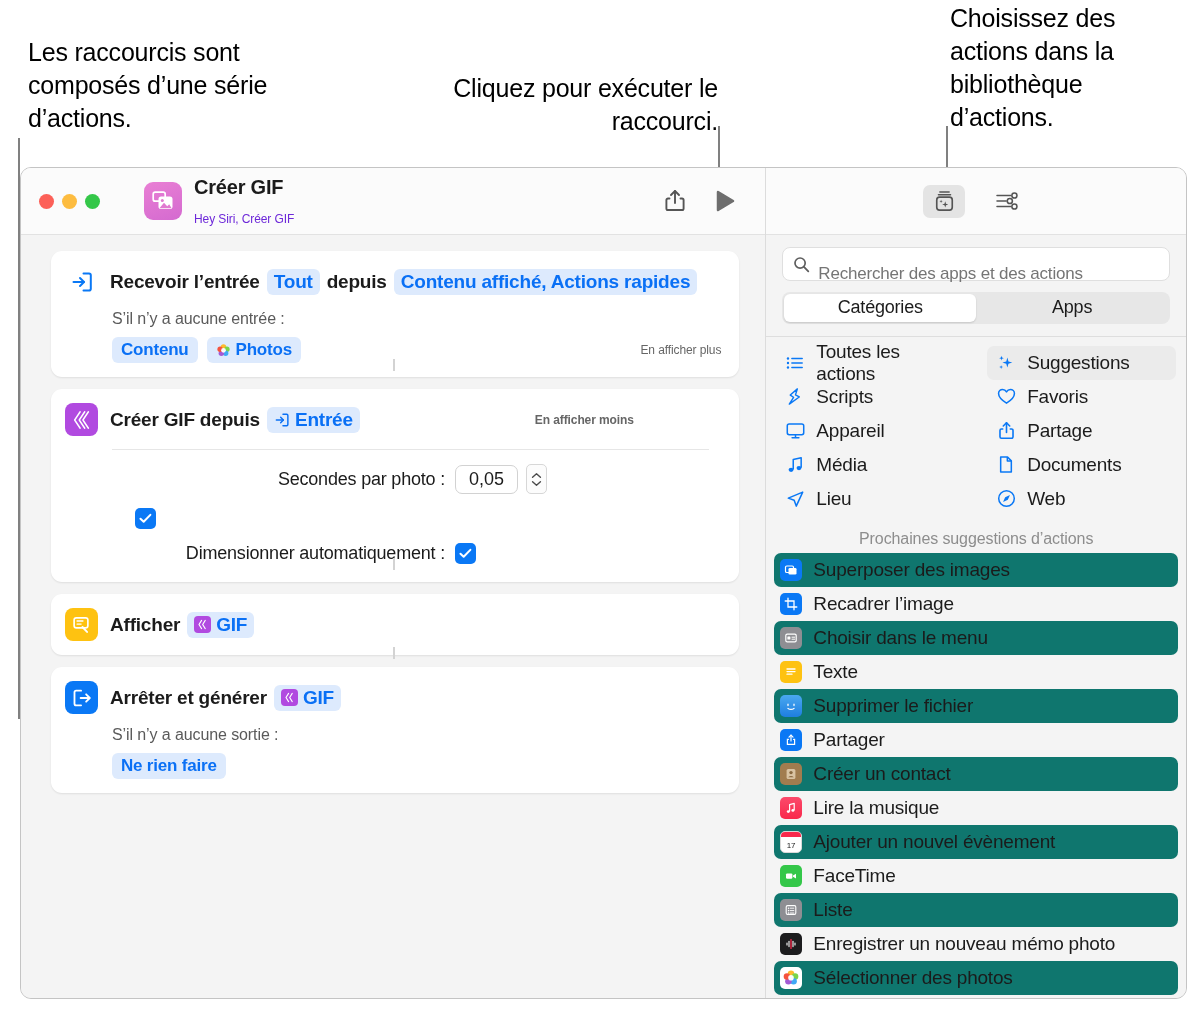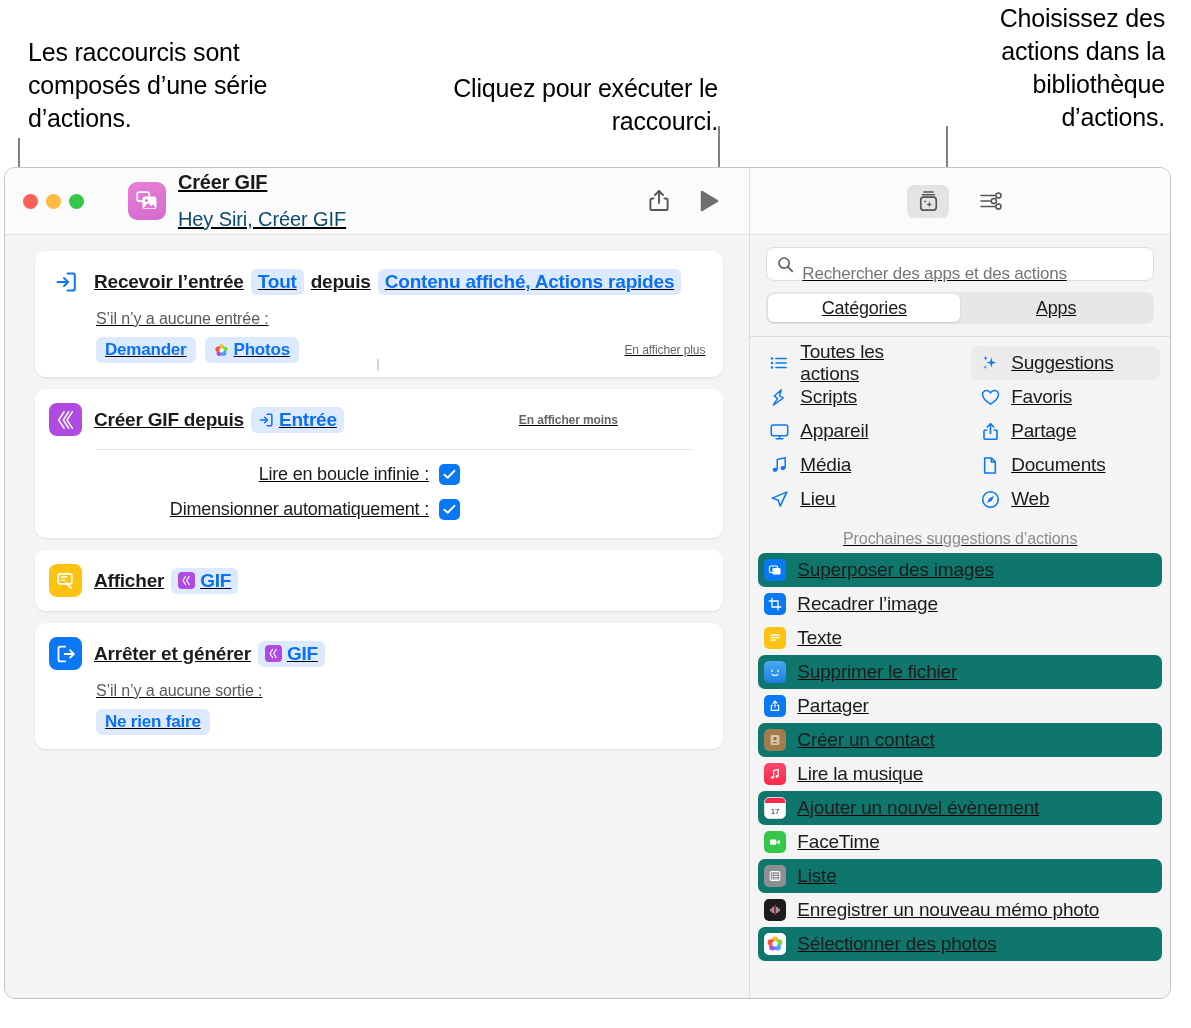--- a/index.html
+++ b/index.html
@@ -14,37 +14,36 @@
   
   .callout {
     position: absolute;
     font-size: 25px;
     line-height: 33px;
     color: #000;
     letter-spacing: -0.2px;
   }
   #callout-left  { left: 28px;  top: 36px;  width: 330px; text-align: left; }
   #callout-mid   { left: 418px; top: 72px;  width: 300px; text-align: right; }
-  #callout-right { left: 950px; top: 2px;   width: 215px; text-align: right; }
+  #callout-right { left: 950px; top: 2px;   width: 215px; text-align: left; }
 
   .leader { position: absolute; background: #808080; }
   .leader-v { width: 2px; }
   .leader-h { height: 2px; }
 
   
   #window {
     position: absolute;
-    left: 4px; top: 167px;
+    left: 20px; top: 167px;
     width: 1167px; height: 832px;
     background: #f4f4f4;
     border: 1px solid #c4c4c4;
     border-radius: 11px;
     overflow: hidden;
     display: flex;
-    text-decoration: underline;
   }
   
   #left-pane {
     width: 745px; height: 100%;
     background: #f4f4f4;
     display: flex; flex-direction: column;
     position: relative;
   }
   #titlebar {
     height: 67px; min-height: 67px;
@@ -61,21 +60,21 @@
   .dot.green { background: #34c749; }
 
   #app-icon {
     width: 38px; height: 38px; border-radius: 9px;
     background: linear-gradient(160deg,#e97fd4,#d46ad0);
     margin-left: 44px;
     display: flex; align-items: center; justify-content: center;
   }
   #title-block { margin-left: 12px; line-height: 1.15; }
   #shortcut-title { font-size: 20px; font-weight: bold; color: #1b1b1b; letter-spacing: -0.2px;}
-  #shortcut-sub { font-size: 20px; color: #0c4a6e; margin-top: 14px; letter-spacing: -0.1px;}
+  #shortcut-sub { font-size: 12px; color: #6d28d9; margin-top: 14px; letter-spacing: -0.1px;}
 
   .tb-actions { margin-left: auto; display: flex; align-items: center; gap: 30px; padding-right: 14px;}
   .tb-btn { cursor: default; display:flex; align-items:center; justify-content:center; }
 
   
   #actions-canvas { flex: 1; position: relative; padding: 16px 26px 0 30px; }
 
   .card {
     background: #ffffff;
     border-radius: 11px;
@@ -276,21 +275,21 @@
             </div>
             <div class="act-title">
               <span class="plainword">Recevoir l’entrée</span>
               <span class="token">Tout</span>
               <span class="plainword">depuis</span>
               <span class="token">Contenu affiché, Actions rapides</span>
             </div>
           </div>
           <div class="sub-label">S’il n’y a aucune entrée :</div>
           <div class="token-row">
-            <span class="token sm">Demander</span>
+            <span class="token sm">Contenu</span>
             <span class="token sm">
               <span style="display:inline-block;width:15px;height:15px;">
                 <svg width="15" height="15" viewBox="0 0 16 16">
                   <circle cx="8" cy="4.2" r="2.9" fill="#fdbb2e"></circle>
                   <circle cx="11.6" cy="6.6" r="2.9" fill="#7ad44a"></circle>
                   <circle cx="10.3" cy="10.9" r="2.9" fill="#3fa9f5"></circle>
                   <circle cx="5.7" cy="10.9" r="2.9" fill="#a35bd4"></circle>
                   <circle cx="4.4" cy="6.6" r="2.9" fill="#f5533d"></circle>
                   <circle cx="8" cy="7.8" r="2.5" fill="#fbfbfb"></circle>
                 </svg>
@@ -321,23 +320,36 @@
                     <path d="M10 8 L14 12 L10 16" stroke="#0a70f5" stroke-width="2.2" fill="none" stroke-linecap="round" stroke-linejoin="round"></path>
                   </svg>
                 </span>
                 <span>Entrée</span>
               </span>
               <span class="showmore" style="margin-left:168px;">En afficher moins</span>
             </div>
           </div>
           <div class="divider"></div>
 
-
           <div class="param-row">
-            <span class="param-label">Lire en boucle infinie :</span>
+            <span class="param-label">Secondes par photo :</span>
+            <span class="stepper-wrap">
+              <span class="num-field">0,05</span>
+              <span class="stepper">
+                <svg width="11" height="7" viewBox="0 0 12 8">
+                    <path d="M1.5 6 L6 2 L10.5 6" stroke="#4b4b4b" stroke-width="1.6" fill="none" stroke-linecap="round" stroke-linejoin="round"></path>
+                  </svg>
+                <svg width="11" height="7" viewBox="0 0 12 8">
+                    <path d="M1.5 2 L6 6 L10.5 2" stroke="#4b4b4b" stroke-width="1.6" fill="none" stroke-linecap="round" stroke-linejoin="round"></path>
+                  </svg>
+              </span>
+            </span>
+          </div>
+
+          <div class="param-row">
             <span class="chk">
               <svg width="13" height="11" viewBox="0 0 14 12">
                   <path d="M1.5 6.3 L5 9.6 L12.3 2" stroke="#fff" stroke-width="2.2" fill="none" stroke-linecap="round" stroke-linejoin="round"></path>
                 </svg>
             </span>
           </div>
 
           <div class="param-row">
             <span class="param-label">Dimensionner automatiquement :</span>
             <span class="chk">
@@ -559,20 +571,31 @@
         </div>
         <div class="sugg">
           <span class="sugg-icon" style="background:#0a78f5;">
             <svg width="14" height="14" viewBox="0 0 14 14">
                 <path d="M4 1.2 V10 H12.8" stroke="#fff" stroke-width="1.3" fill="none" stroke-linecap="round"></path>
                 <path d="M1.2 4 H10 V12.8" stroke="#fff" stroke-width="1.3" fill="none" stroke-linecap="round"></path>
               </svg>
           </span>
           <span>Recadrer l’image</span>
         </div>
+        <div class="sugg alt">
+          <span class="sugg-icon" style="background:#8e8e93;">
+            <svg width="14" height="14" viewBox="0 0 14 14">
+                <rect x="1.8" y="3.2" width="10.4" height="7.6" rx="1.4" stroke="#fff" stroke-width="1.2" fill="none"></rect>
+                <rect x="3.4" y="5.4" width="3" height="3.2" rx="0.6" fill="#fff"></rect>
+                <path d="M8 6.2 H10.6" stroke="#fff" stroke-width="1" stroke-linecap="round"></path>
+                <path d="M8 8.2 H10.6" stroke="#fff" stroke-width="1" stroke-linecap="round"></path>
+              </svg>
+          </span>
+          <span>Choisir dans le menu</span>
+        </div>
         <div class="sugg">
           <span class="sugg-icon" style="background:#fec211;">
             <svg width="14" height="14" viewBox="0 0 14 14">
                 <path d="M3 4 H11" stroke="#fff" stroke-width="1.3" stroke-linecap="round"></path>
                 <path d="M3 6.6 H11" stroke="#fff" stroke-width="1.3" stroke-linecap="round"></path>
                 <path d="M3 9.2 H8" stroke="#fff" stroke-width="1.3" stroke-linecap="round"></path>
               </svg>
           </span>
           <span>Texte</span>
         </div>

